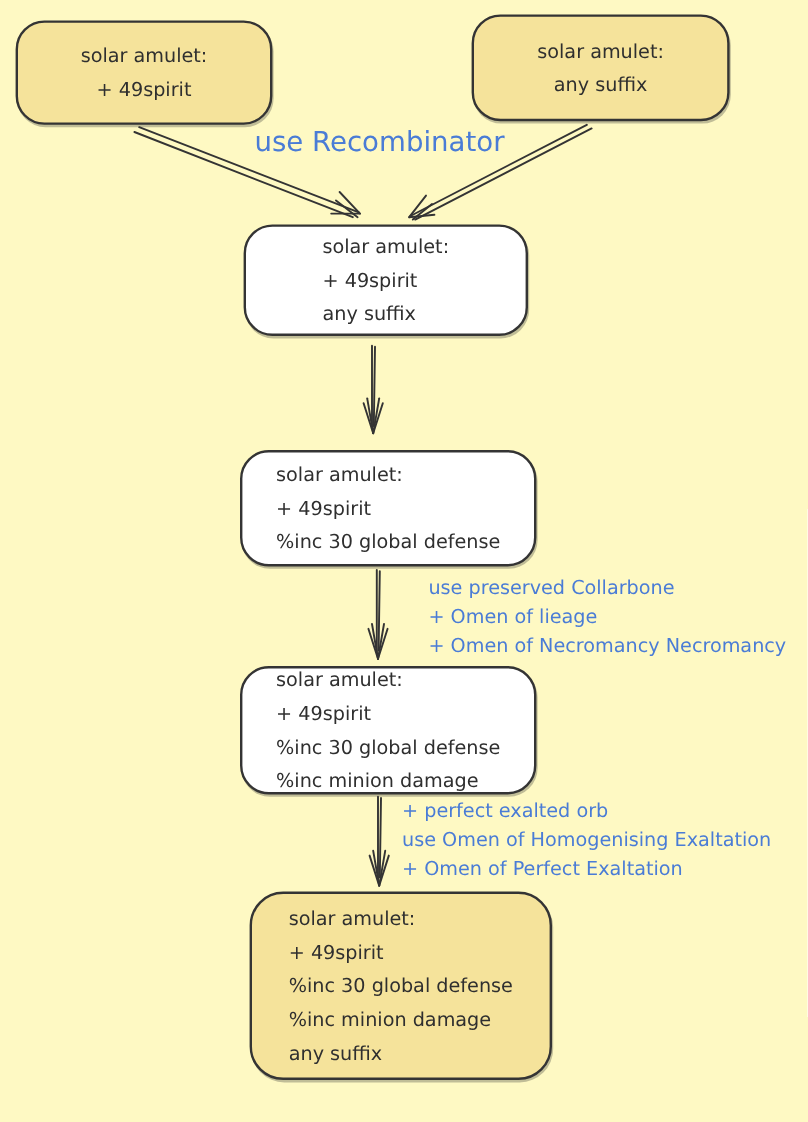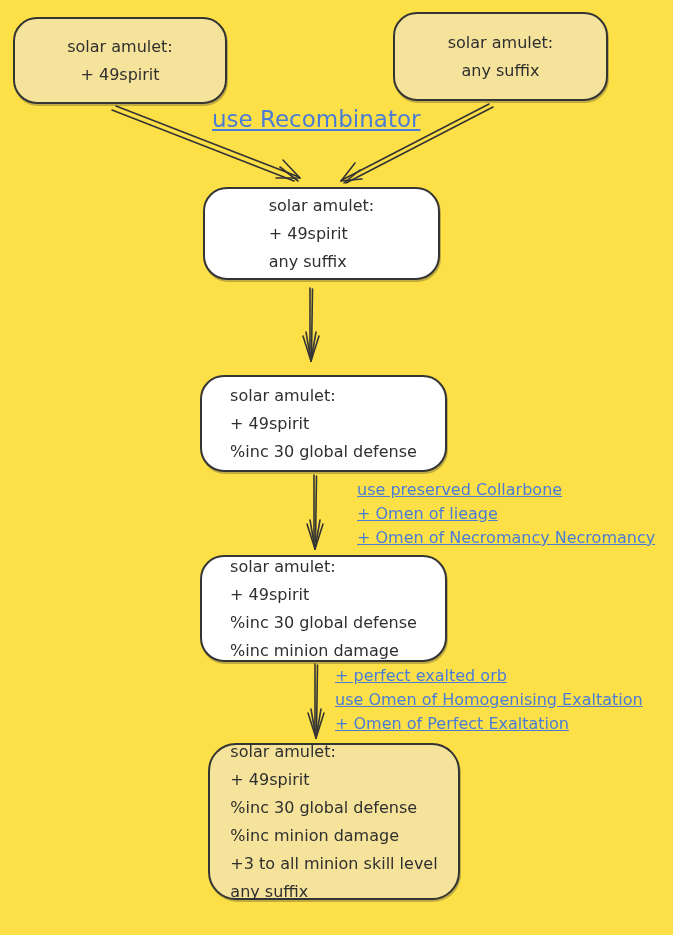--- a/index.html
+++ b/index.html
@@ -1,36 +1,36 @@
 <!DOCTYPE html>
 <html style="--fill-yellow: #F5E39B; --fill-white: #FFFFFF; --stroke: #343434; --text: #2F2F2F; --blue: #4A7CD6;"><head>
 <meta charset="utf-8">
 <style>
   html,body{margin:0;padding:0;background:#ffffff;}
   .canvas{
-    position:relative;width:673px;height:935px;background:#fde047;
+    position:relative;width:673px;height:935px;background:#fef9c3;
     font-family:"DejaVu Sans",sans-serif;color:var(--text,#2f2f2f);
     overflow:hidden;
   }
   .arrows{position:absolute;left:0;top:0;width:673px;height:935px;}
   .arrows path{stroke:var(--stroke,#343434);stroke-width:1.6;fill:none;stroke-linecap:round;}
   .node{
     position:absolute;box-sizing:border-box;
     border:2px solid var(--stroke,#343434);
     border-radius:24px;
     display:flex;align-items:center;justify-content:center;
     box-shadow:1px 2px 0 0 rgba(51,51,51,.30);
     background:var(--fill-white,#fff);
   }
   .node.yellow{background:var(--fill-yellow,#f5e39b);}
   .node .lines{font-size:16px;line-height:28px;text-align:left;}
   .node.center .lines{text-align:center;}
   .edge-label{
     position:absolute;color:var(--blue,#4a7cd6);
-    font-size:16px;line-height:24px;white-space:nowrap;text-decoration:underline;
+    font-size:16px;line-height:24px;white-space:nowrap;
   }
   .edge-label.big{font-size:23px;line-height:30px;}
   
   .n1{left:13px; top:17px; width:214px;height:87px;}
   .n2{left:393px;top:12px; width:215px;height:89px;}
   .n3{left:203px;top:187px;width:237px;height:93px;}
   .n4{left:200px;top:375px;width:247px;height:97px;}
   .n5{left:200px;top:555px;width:247px;height:107px;}
   .n6{left:208px;top:743px;width:252px;height:157px;border-radius:28px;}
   
@@ -140,18 +140,17 @@
     <div>use Omen of Homogenising Exaltation</div>
     <div>+ Omen of Perfect Exaltation</div>
   </div>
 
   <div class="node yellow n6">
     <div class="lines">
       <div>solar amulet:</div>
       <div>+ 49spirit</div>
       <div>%inc 30 global defense</div>
       <div>%inc minion damage</div>
-      <div>+3 to all minion skill level</div>
       <div>any suffix</div>
     </div>
   </div>
 
 </div>
 
 </body></html>

